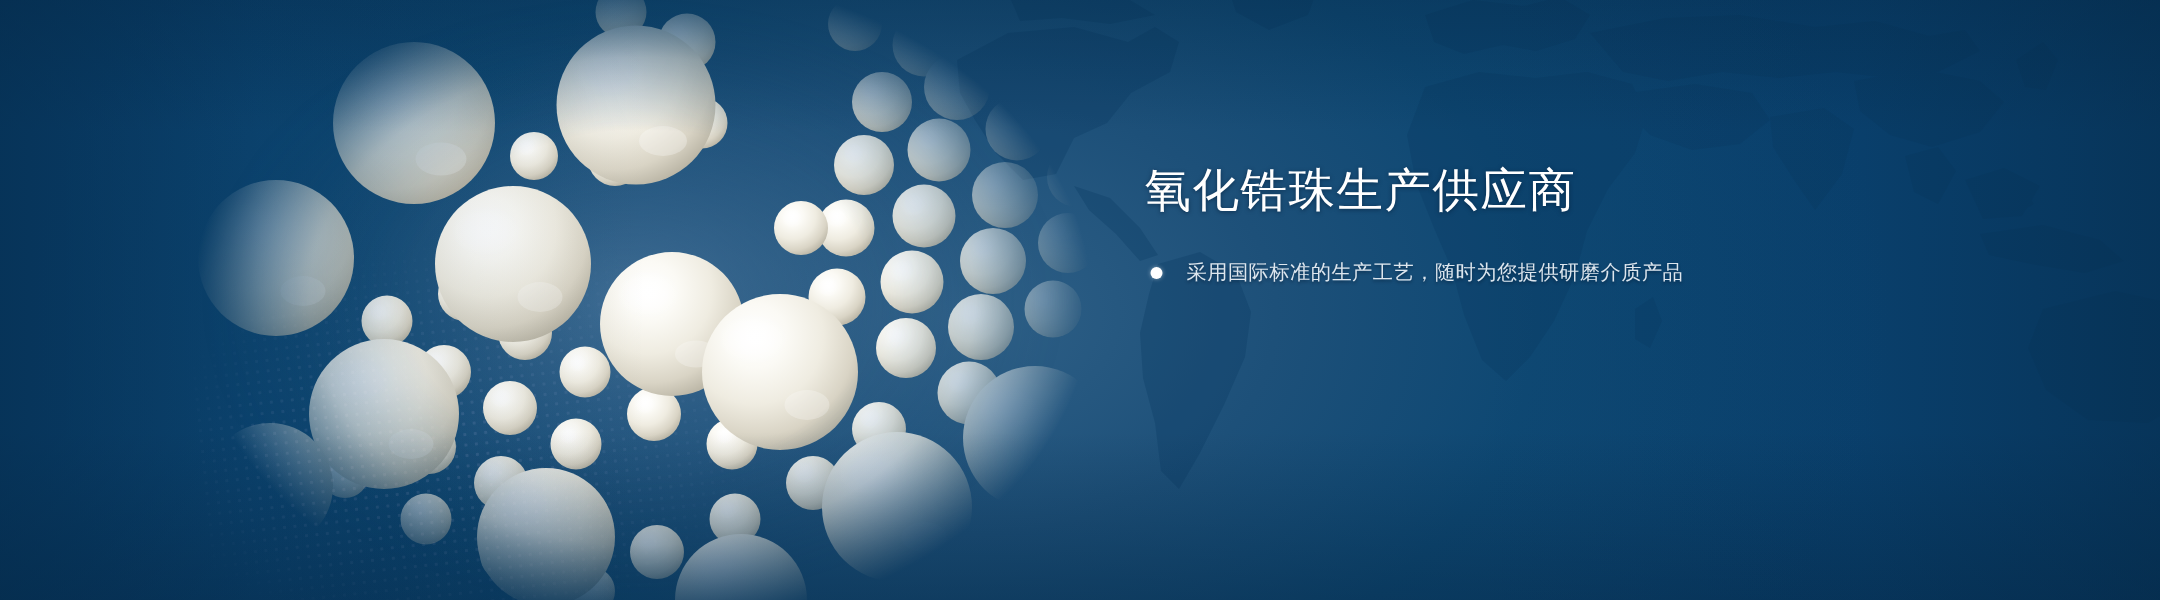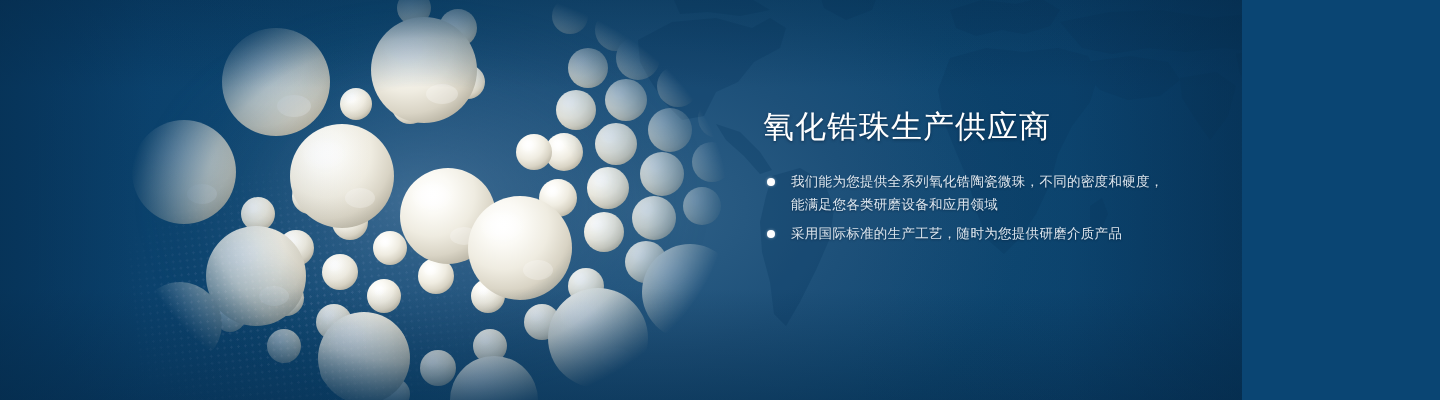--- a/index.html
+++ b/index.html
@@ -6,21 +6,21 @@
     margin: 0;
     padding: 0;
     background: #0a4573;
   }
   body {
     font-family: "Liberation Sans", "DejaVu Sans", sans-serif;
   }
 
   .banner {
     position: relative;
-    width: 1242px;
+    width: 1440px;
     height: 400px;
     overflow: hidden;
     background: #0a4573;
   }
 
   
   .bg-base {
     position: absolute;
     inset: 0;
     background:
@@ -365,25 +365,20 @@
   </div>
 
   <div class="bg-vignette"></div>
 
   <div class="copy">
 
     <h1 class="headline">氧化锆珠生产供应商</h1>
 
     <ul class="bullets">
 
-      <li class="bullet">
-        <span class="bullet-dot"></span>
-        <span class="bullet-text">我们能为您提供全系列氧化锆陶瓷微珠，不同的密度和硬度，</span>
-        <span class="bullet-line2">能满足您各类研磨设备和应用领域</span>
-      </li>
 
 
       <li class="bullet">
         <span class="bullet-dot"></span>
         <span class="bullet-text">采用国际标准的生产工艺，随时为您提供研磨介质产品</span>
       </li>
 
     </ul>
   </div>
 

